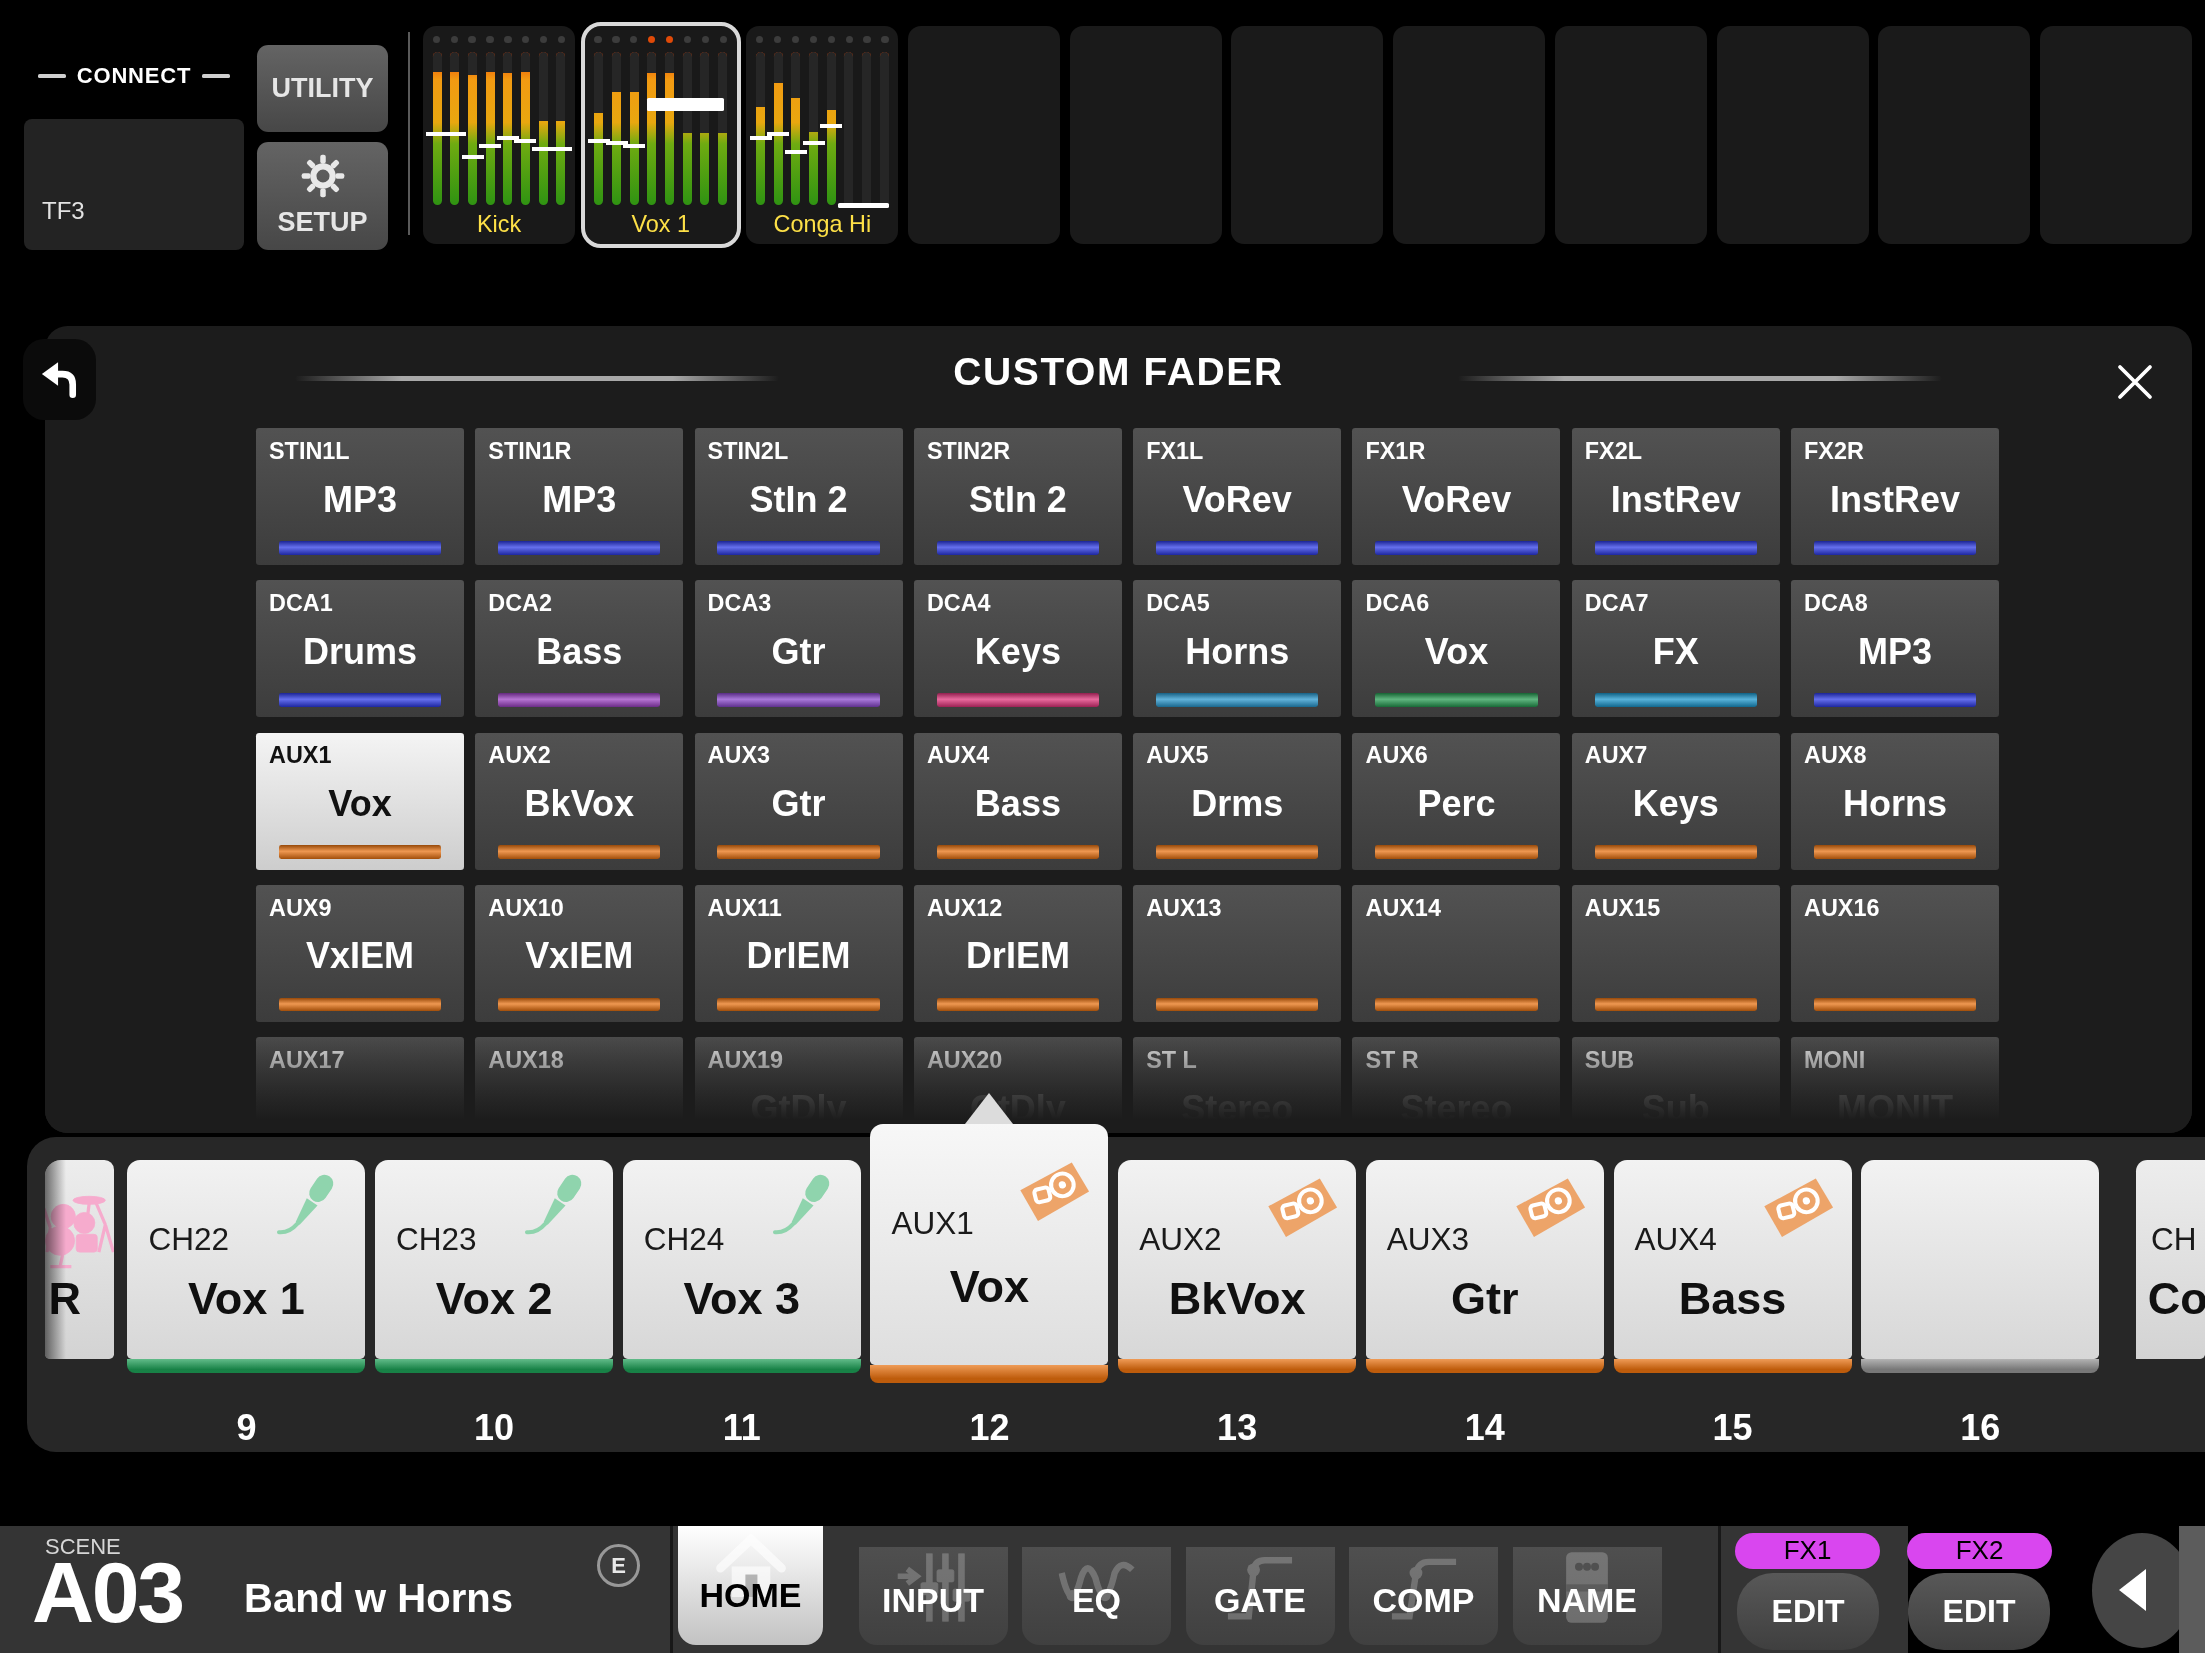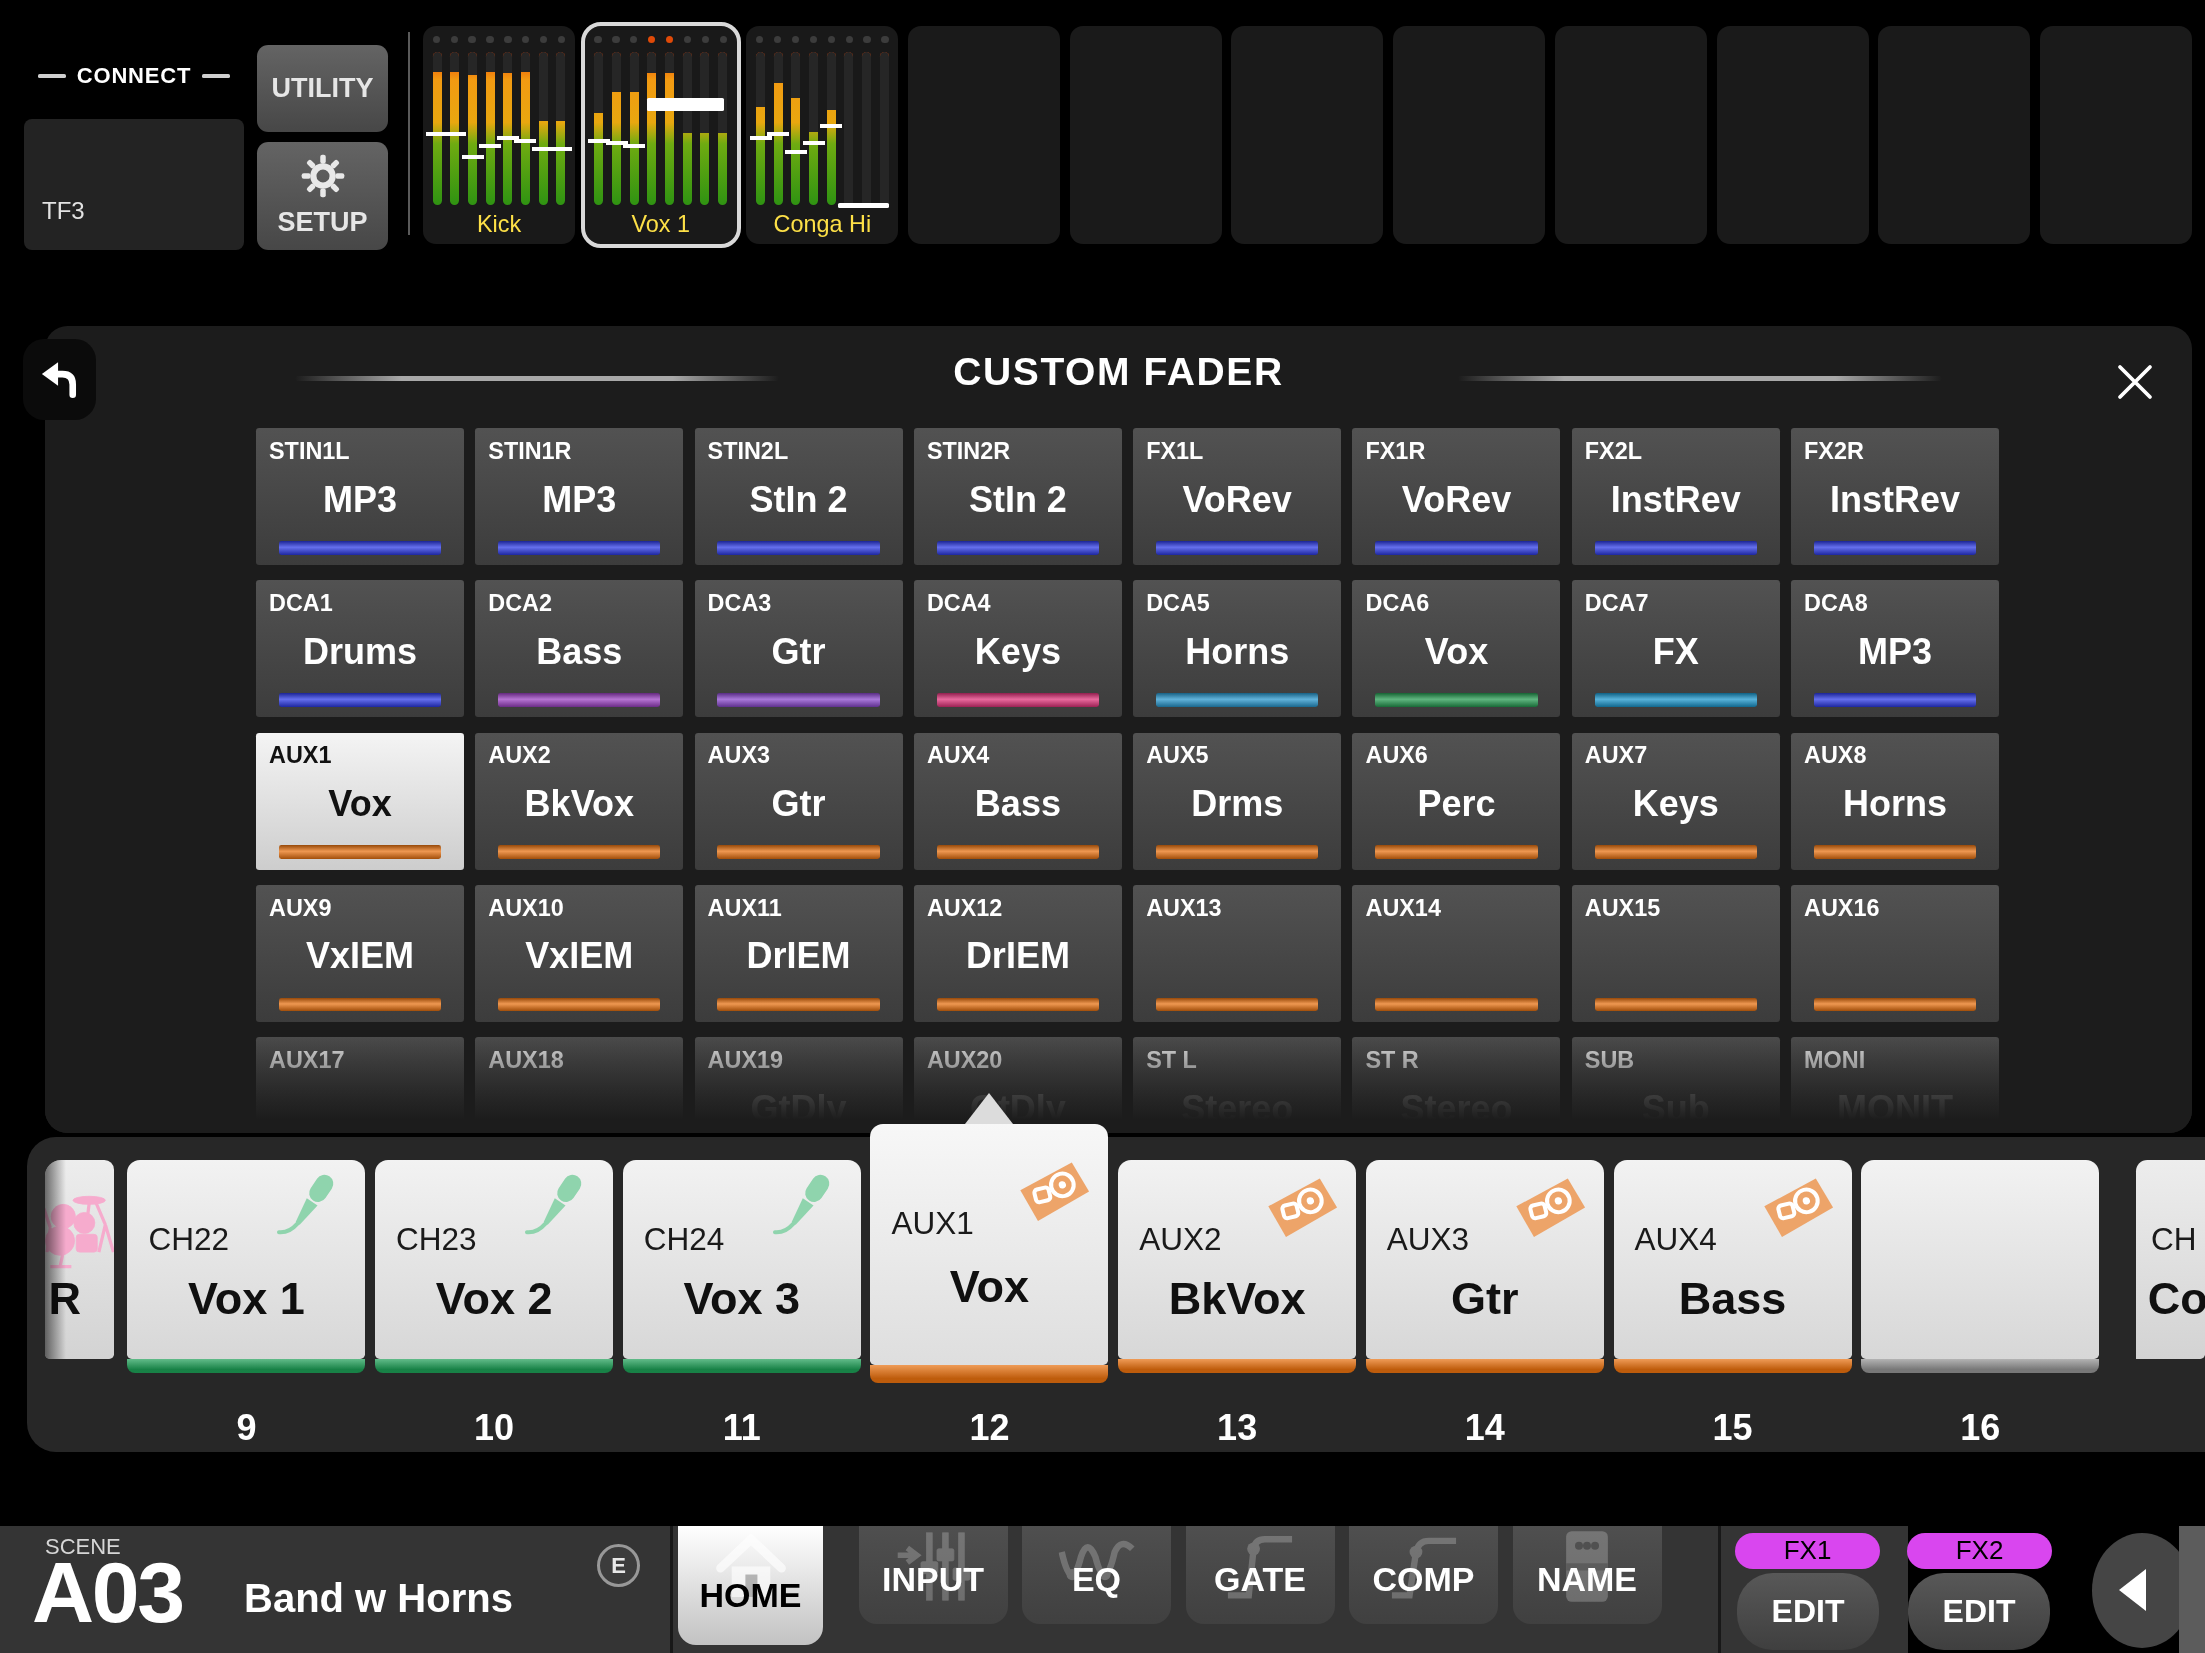--- a/index.html
+++ b/index.html
@@ -100,21 +100,21 @@
 
   
   .bottom-bar{left:0;top:1526px;width:1908px;height:128px;background:#343434;z-index:5;}
   .bb-sep{position:absolute;top:0;bottom:0;width:3.2px;background:#181818;}
   .scene-label{position:absolute;left:45px;top:8px;font-size:22px;color:#d6d6d6;}
   .scene-id{position:absolute;left:32px;top:22.6px;font-size:86px;font-weight:bold;color:#fff;
             letter-spacing:-2.4px;line-height:1;}
   .scene-name{position:absolute;left:244px;top:50px;font-size:40px;font-weight:bold;color:#fff;}
   .scene-badge{position:absolute;left:597px;top:18px;width:37px;height:37px;border-radius:50%;
                background:#3c3c3c;border:3.2px solid #989898;color:#e8e8e8;font-weight:bold;font-size:22px;}
-  #nav{position:absolute;left:678px;top:0;display:flex;gap:14.5px;}
+  #nav{position:absolute;left:678px;top:0;display:flex;gap:14.5px;align-items:flex-end;}
   .navbtn{width:149px;height:98px;background:linear-gradient(#4f4f4f,#404040);
           border-radius:0 0 18px 18px;position:relative;color:#fff;flex:none;overflow:hidden;}
   .nlabel{position:absolute;left:0;right:0;top:34px;text-align:center;font-weight:bold;font-size:34px;}
   .navbtn.sel{width:145px;height:119px;background:linear-gradient(#ffffff,#c2c2c2);color:#000;
               margin-right:21px;}
   .navbtn.sel .nlabel{top:50px;}
   .ghost{position:absolute;top:1.6px;left:50%;transform:translateX(-50%);width:77px;height:77px;opacity:.30;}
   .navbtn.sel .ghost{opacity:.65;}
   .ghost svg{width:100%;height:100%;}
   .fx-pill{width:145px;height:36px;background:#d946ef;border-radius:19.4px;color:#000;

